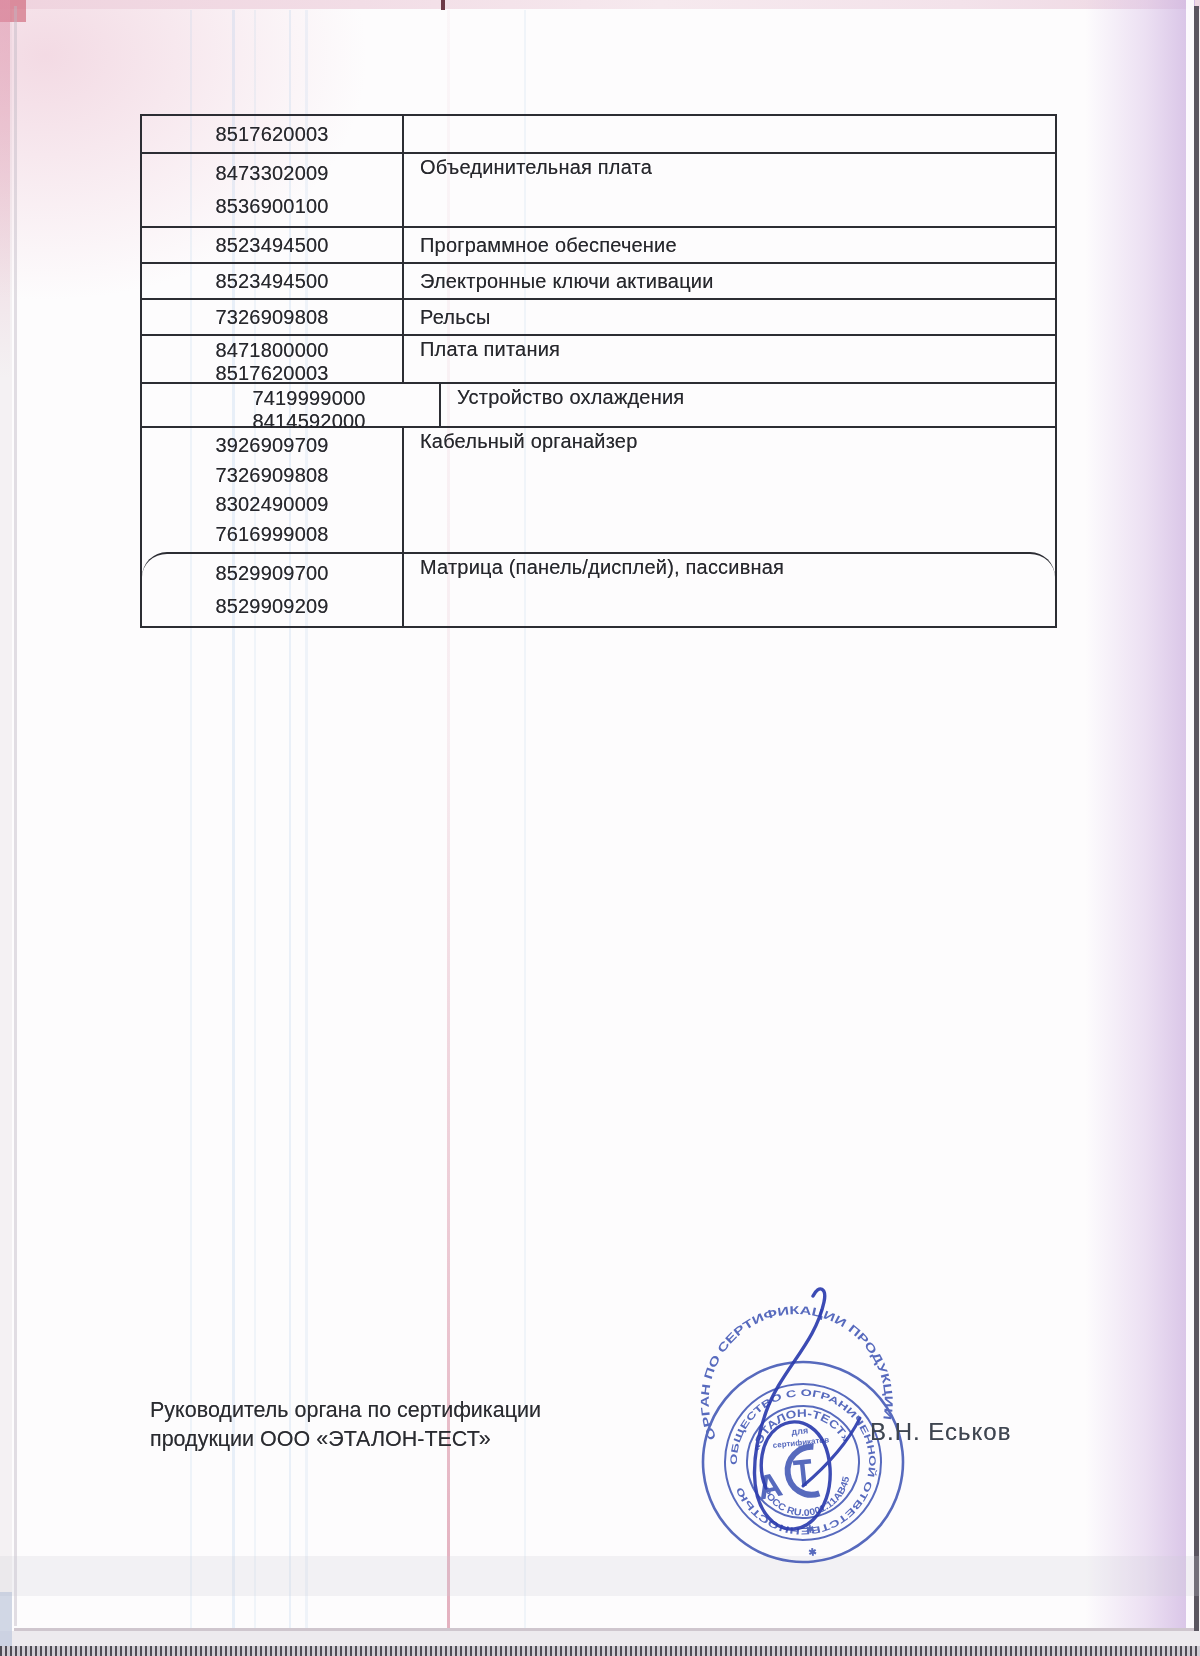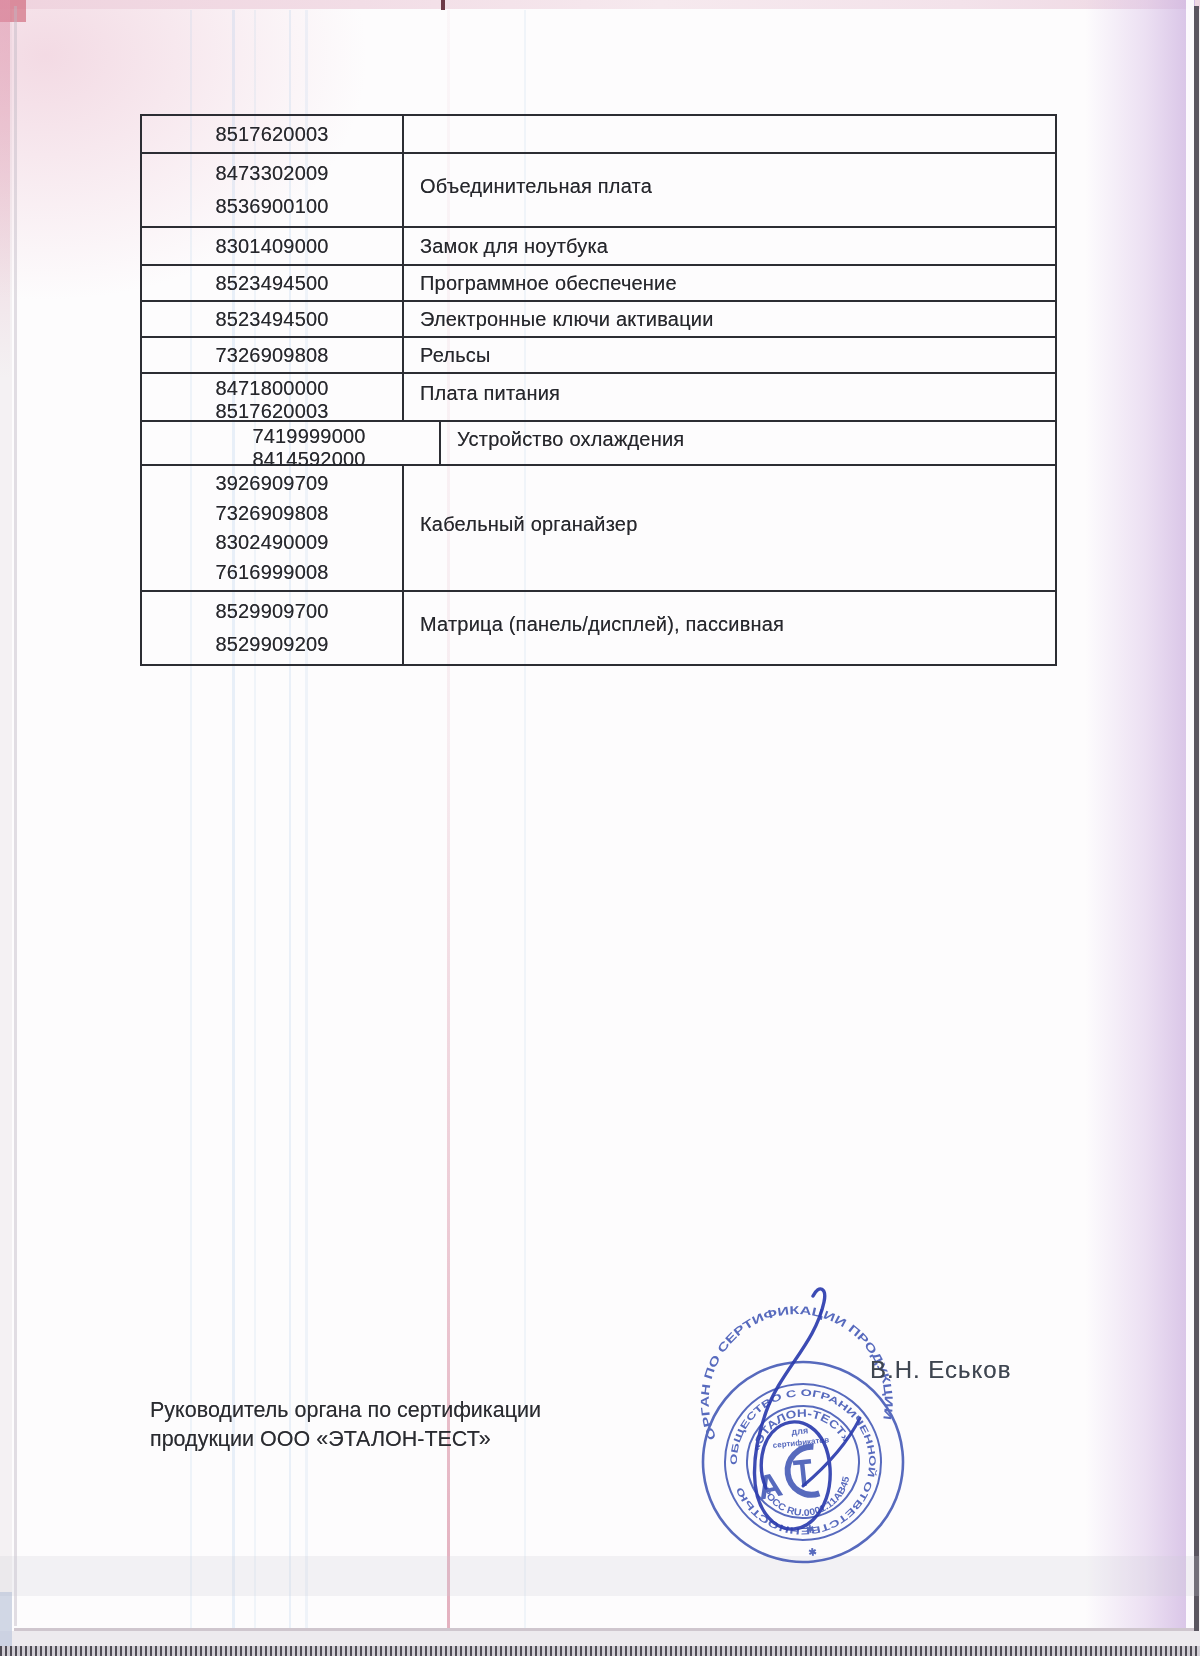--- a/index.html
+++ b/index.html
@@ -51,27 +51,27 @@
     text-shadow:0 0 .5px rgba(38,39,44,.55);
     z-index:3;
   }
   .row{display:flex;box-sizing:border-box;}
   .row + .row{border-top:2px solid #2c2d33;}
   .c1{width:262px;border-right:2px solid #2c2d33;box-sizing:border-box;
       display:flex;flex-direction:column;justify-content:space-around;
       align-items:center;padding:3px 0;}
   .c2{flex:1;display:flex;padding-left:16px;box-sizing:border-box;}
   .row.single .c2{align-items:center;}
-  .row.multi .c2{align-items:center;padding-bottom:7px;}
+  .row.multi .c2{align-items:flex-start;padding-bottom:7px;}
   .desc{line-height:27px;}
   .desc.wrap{max-width:505px;}
   
   .role{position:absolute;left:150px;top:1396px;font-size:21.5px;line-height:29px;
     color:#2a2b30;text-shadow:0 0 .5px rgba(42,43,48,.5);z-index:3;}
-  .signame{position:absolute;left:870px;top:1356px;font-size:24px;color:#3e4550;
+  .signame{position:absolute;left:870px;top:1418px;font-size:24px;color:#3e4550;
     letter-spacing:1px;text-shadow:0 0 .6px rgba(62,69,80,.5);z-index:5;text-align:right;}
   .stampsvg{position:absolute;left:663px;top:1272px;z-index:4;}
   .stamp-text{font-family:"Liberation Sans",sans-serif;font-weight:bold;}
 </style>
 </head>
 <body>
 
 <div class="scan">
   <div class="paper"></div>
 
@@ -108,28 +108,20 @@
       </div>
       <div class="row multi" style="height: 74px;">
         <div class="c1">
           <div class="code">8473302009</div>
           <div class="code">8536900100</div>
         </div>
         <div class="c2">
           <div class="desc">Объединительная плата</div>
         </div>
       </div>
-      <div class="row single" style="height: 38px;">
-        <div class="c1">
-          <div class="code">8301409000</div>
-        </div>
-        <div class="c2">
-          <div class="desc">Замок для ноутбука</div>
-        </div>
-      </div>
       <div class="row single" style="height: 36px;">
         <div class="c1">
           <div class="code">8523494500</div>
         </div>
         <div class="c2">
           <div class="desc">Программное обеспечение</div>
         </div>
       </div>
       <div class="row single" style="height: 36px;">
         <div class="c1">
@@ -169,21 +161,21 @@
         <div class="c1">
           <div class="code">3926909709</div>
           <div class="code">7326909808</div>
           <div class="code">8302490009</div>
           <div class="code">7616999008</div>
         </div>
         <div class="c2">
           <div class="desc">Кабельный органайзер</div>
         </div>
       </div>
-      <div class="row multi" style="height: 74px;">
+      <div class="row multi" style="height: 74px; border-radius: 25px;">
         <div class="c1">
           <div class="code">8529909700</div>
           <div class="code">8529909209</div>
         </div>
         <div class="c2">
           <div class="desc">Матрица (панель/дисплей), пассивная</div>
         </div>
       </div>
     </div>
 

